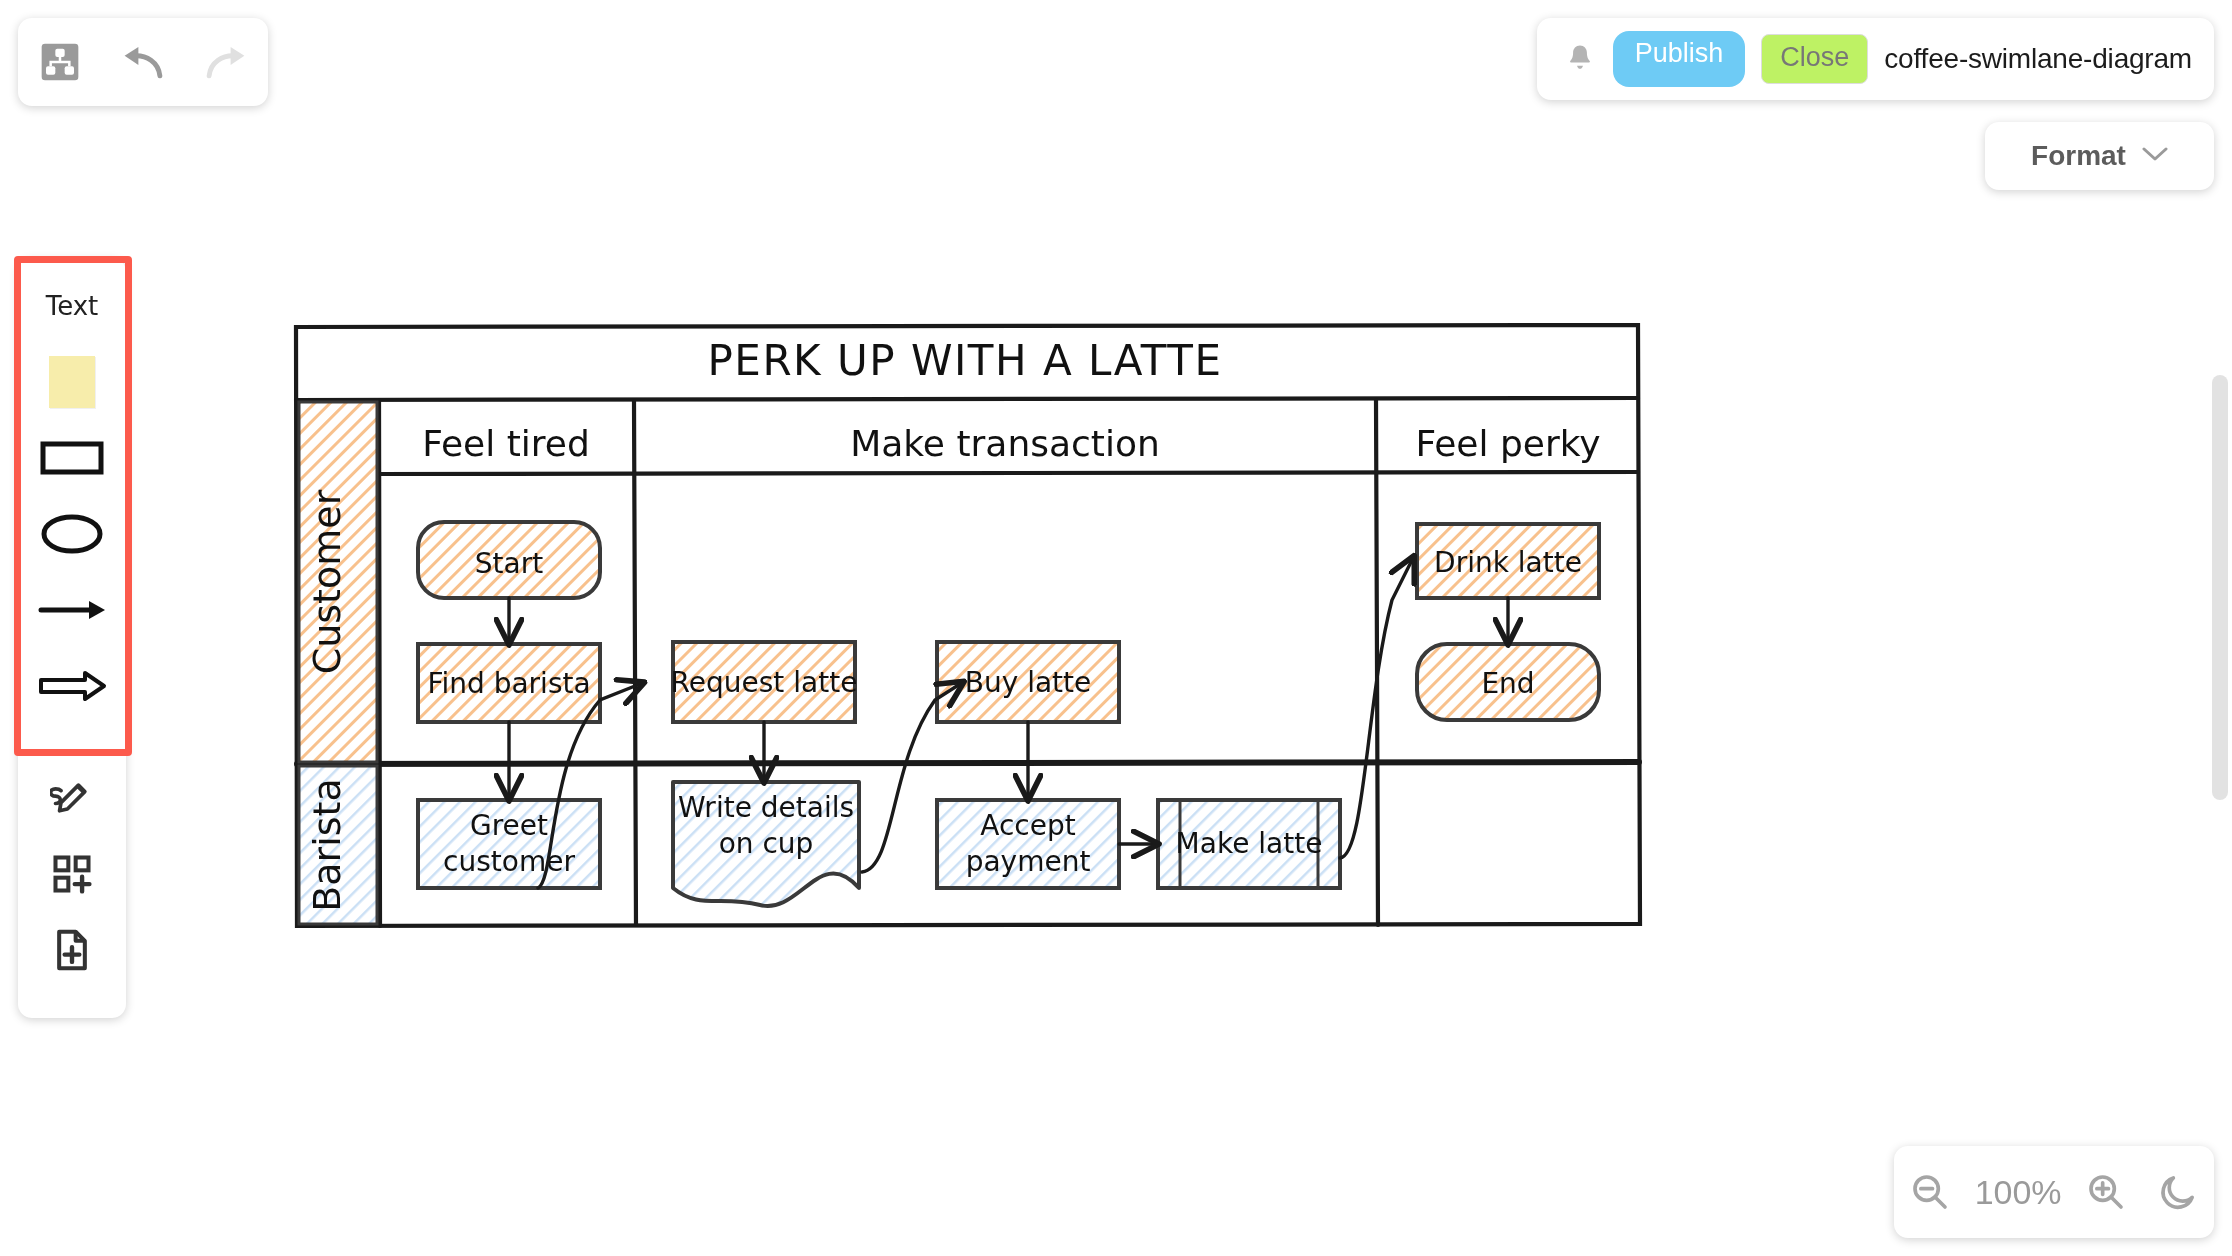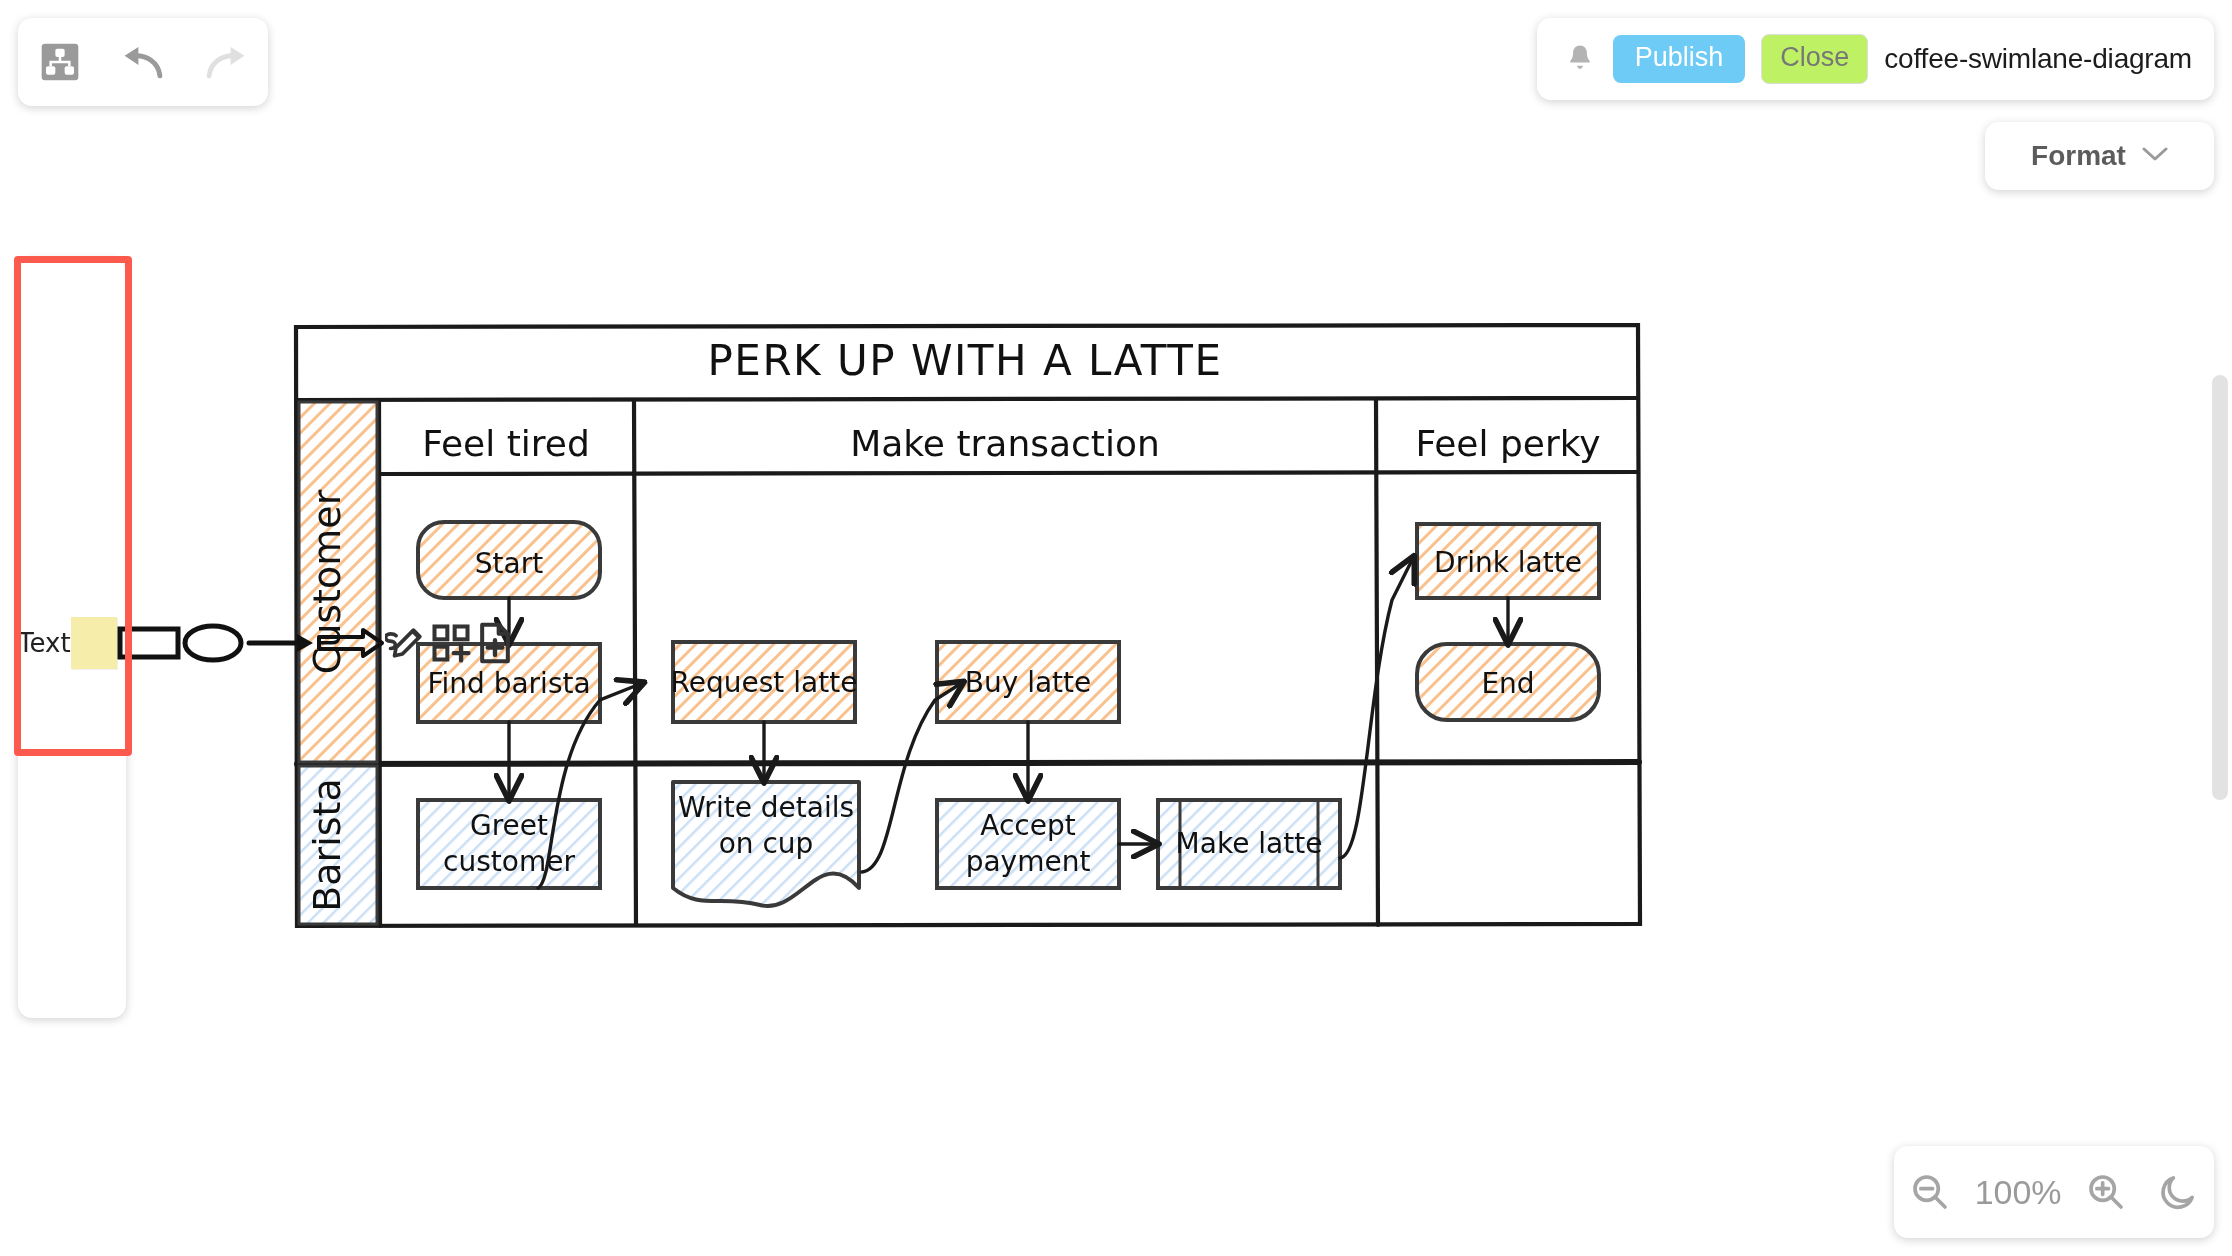--- a/index.html
+++ b/index.html
@@ -24,41 +24,41 @@
   }
   #toolbar .ticon{width:52px;height:52px;display:flex;align-items:center;justify-content:center;cursor:pointer;}
   
   #topbar{
     right:18px;top:18px;height:82px;
     display:flex;align-items:center;gap:16px;padding:0 22px 0 26px;
     box-sizing:border-box;
   }
   #topbar .bell{width:34px;height:34px;display:flex;align-items:center;justify-content:center;}
   .btn-publish{
-    background:#6ecbf5;color:#fff;border:none;border-radius:8px;
-    font-size:27px;padding:8px 22px 11px;cursor:pointer;
+    background:#6ecbf5;color:#fff;border:none;border-radius:16px;
+    font-size:27px;padding:8px 22px 18px;cursor:pointer;
     font-family:"Liberation Sans", sans-serif;line-height:1.1;
   }
   .btn-close{
     background:#bef264;color:#777;border:1px solid #ddd;border-radius:8px;
     font-size:27px;padding:8px 18px 11px;cursor:pointer;
     font-family:"Liberation Sans", sans-serif;line-height:1.1;
   }
   .doc-title{font-size:28px;color:#1c1c1c;white-space:nowrap;letter-spacing:-.2px;}
   
   #formatbtn{
     right:18px;top:122px;width:229px;height:68px;
     display:flex;align-items:center;justify-content:center;gap:16px;
     cursor:pointer;
   }
   #formatbtn .flabel{font-size:28px;font-weight:bold;color:#5c5c5c;}
   
   #palette{
     left:18px;top:258px;width:108px;height:760px;
-    display:flex;flex-direction:row;align-items:center;
+    display:flex;flex-direction:column;align-items:center;
     padding-top:10px;box-sizing:border-box;
   }
   .pal-item{width:108px;height:76px;display:flex;align-items:center;justify-content:center;cursor:pointer;}
   .pal-text{font-size:26px;color:#222;font-family:"DejaVu Sans", sans-serif;}
   .sticky{width:46px;height:52px;background:#f7edab;box-shadow:1px 1px 0 rgba(0,0,0,.06);}
   .pal-sep{height:36px;}
   #palette-highlight{
     position:absolute;left:14px;top:256px;width:118px;height:500px;
     border:7px solid #fc5a4c;border-radius:4px;box-sizing:border-box;
     pointer-events:none;

